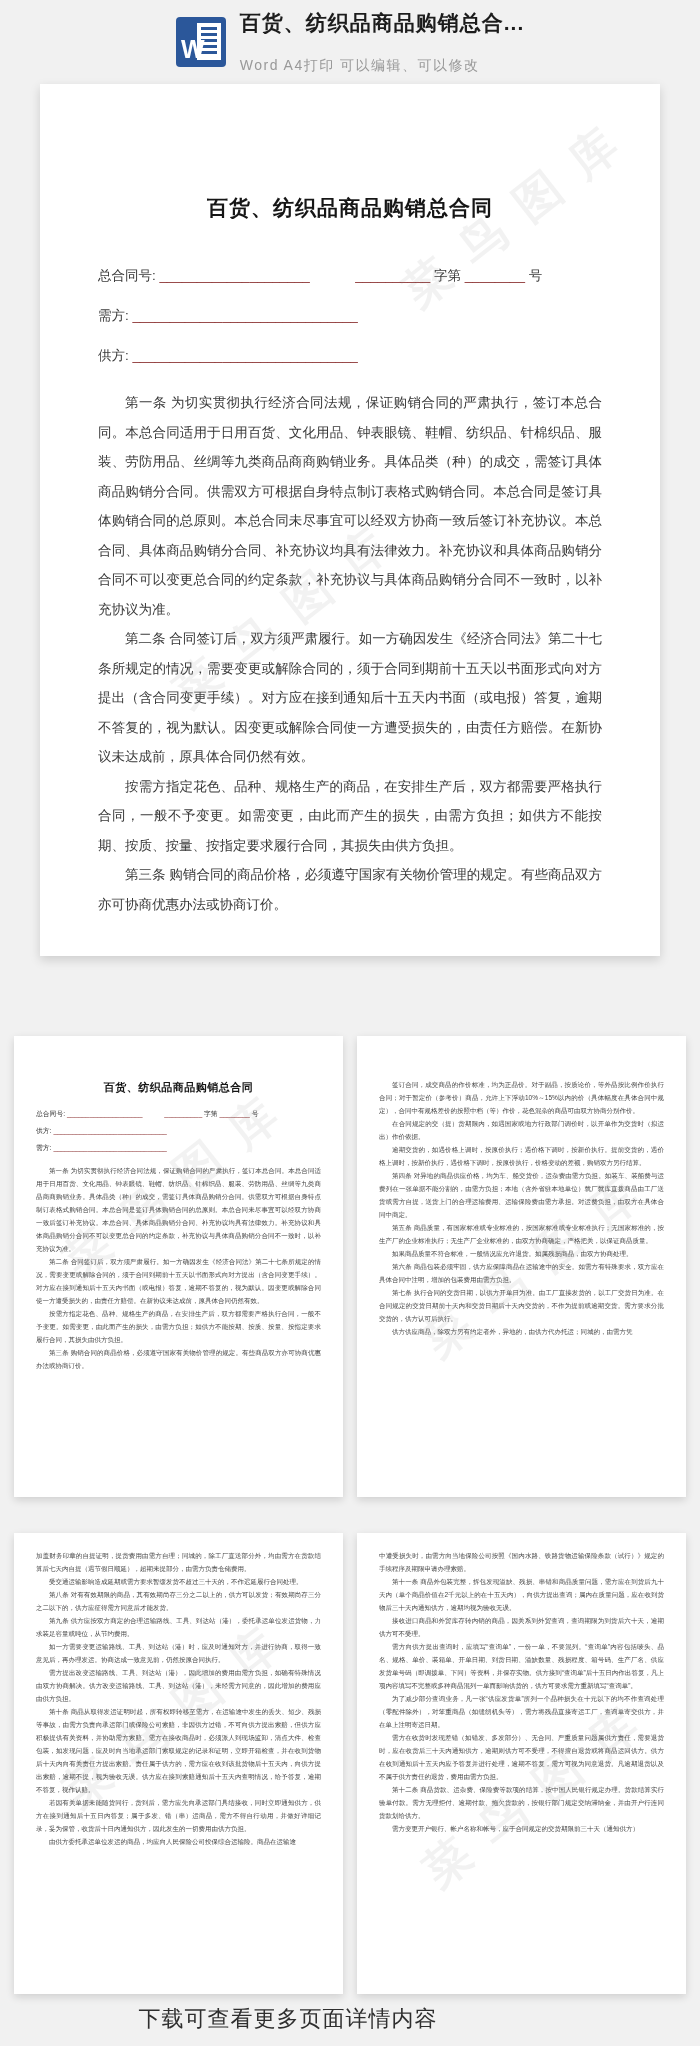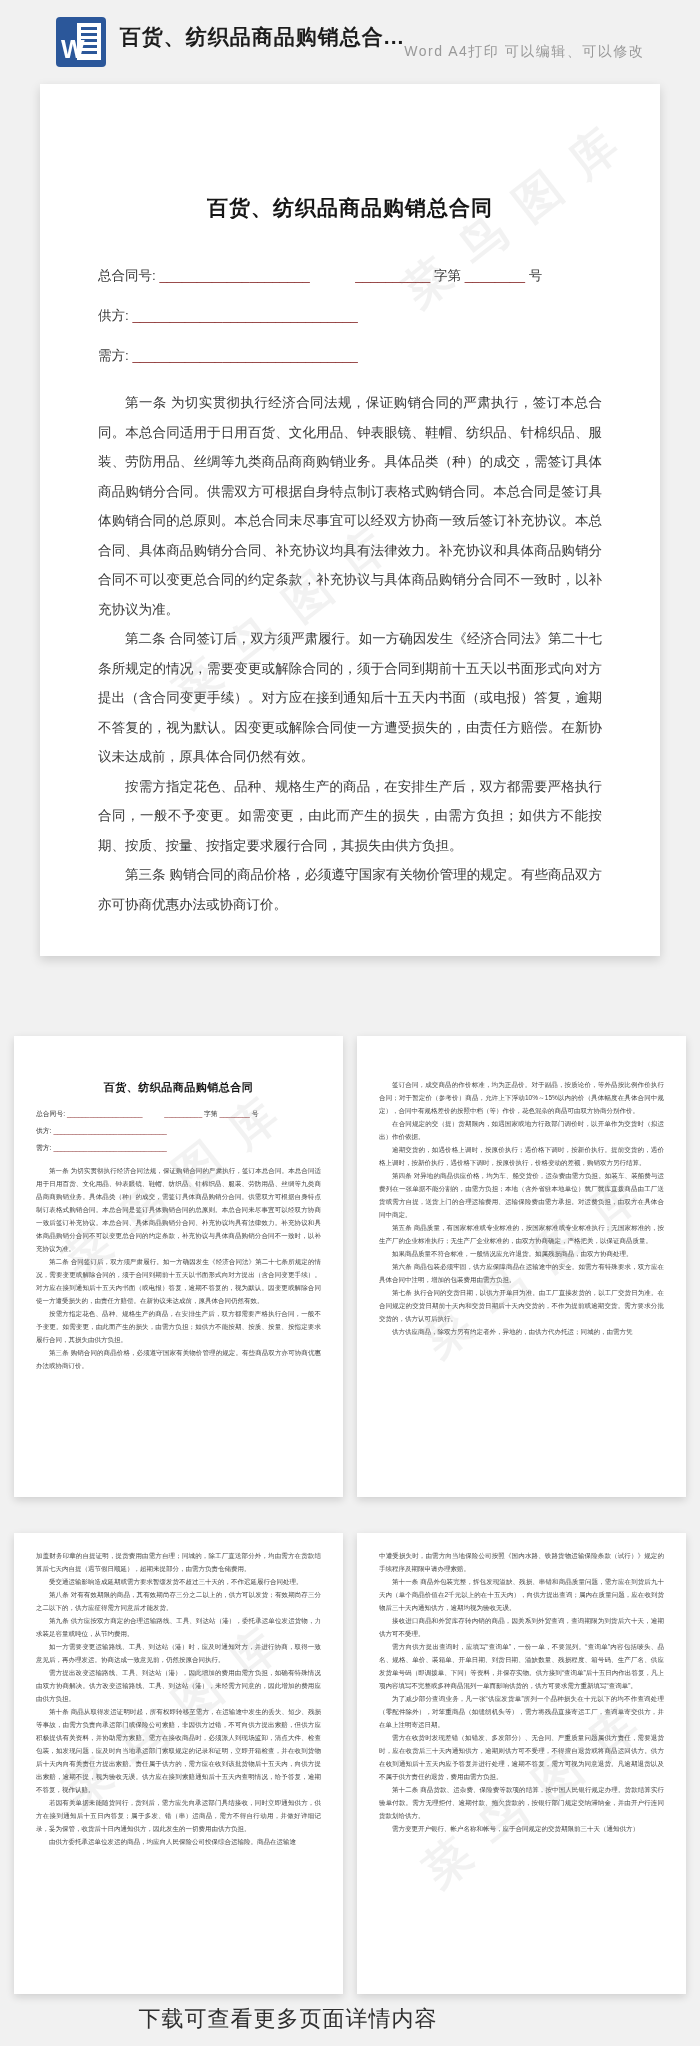--- a/index.html
+++ b/index.html
@@ -5,21 +5,21 @@
   html,body{margin:0;padding:0;}
   body{
     width:700px;height:2046px;position:relative;overflow:hidden;
     background:#f1f1f1;
     font-family:"Liberation Sans","DejaVu Sans",sans-serif;
   }
   
   .header{position:absolute;top:0;left:0;width:700px;height:84px;
     display:flex;align-items:center;justify-content:center;gap:14px;}
   .word-icon{flex:0 0 auto;display:block;}
-  .header-text{display:flex;}
+  .header-text{display:flex;flex-direction:column;}
   .header-title{font-size:21px;font-weight:bold;color:#1c1c1c;letter-spacing:1px;}
   .header-subtitle{font-size:14px;color:#999;margin-top:20px;letter-spacing:1.5px;}
   
   .doc-page{position:absolute;top:84px;left:40px;width:620px;height:872px;
     background:#fff;box-shadow:0 4px 10px rgba(0,0,0,.15);overflow:hidden;}
   .doc-inner{padding:0 58px;}
   .doc-title{text-align:center;font-size:21px;font-weight:bold;color:#161616;
     padding-top:110px;letter-spacing:1px;}
   .fields{margin-top:34px;}
   .field-line{font-size:13.5px;color:#3a3a3a;line-height:40px;white-space:nowrap;}
@@ -85,25 +85,25 @@
       <div class="field-line">
         <span>总合同号:</span>
         <span class="blank">____________________</span>
         <span class="spacer"></span>
         <span class="blank">__________</span>
         <span>字第</span>
         <span class="blank">________</span>
         <span>号</span>
       </div>
       <div class="field-line">
-        <span>供方:</span>
+        <span>需方:</span>
         <span class="blank">______________________________</span>
       </div>
       <div class="field-line">
-        <span>需方:</span>
+        <span>供方:</span>
         <span class="blank">______________________________</span>
       </div>
     </div>
     <div class="doc-body">
         <p class="doc-par">第一条 为切实贯彻执行经济合同法规，保证购销合同的严肃执行，签订本总合同。本总合同适用于日用百货、文化用品、钟表眼镜、鞋帽、纺织品、针棉织品、服装、劳防用品、丝绸等九类商品商商购销业务。具体品类（种）的成交，需签订具体商品购销分合同。供需双方可根据自身特点制订表格式购销合同。本总合同是签订具体购销合同的总原则。本总合同未尽事宜可以经双方协商一致后签订补充协议。本总合同、具体商品购销分合同、补充协议均具有法律效力。补充协议和具体商品购销分合同不可以变更总合同的约定条款，补充协议与具体商品购销分合同不一致时，以补充协议为准。</p>
         <p class="doc-par">第二条 合同签订后，双方须严肃履行。如一方确因发生《经济合同法》第二十七条所规定的情况，需要变更或解除合同的，须于合同到期前十五天以书面形式向对方提出（含合同变更手续）。对方应在接到通知后十五天内书面（或电报）答复，逾期不答复的，视为默认。因变更或解除合同使一方遭受损失的，由责任方赔偿。在新协议未达成前，原具体合同仍然有效。</p>
         <p class="doc-par">按需方指定花色、品种、规格生产的商品，在安排生产后，双方都需要严格执行合同，一般不予变更。如需变更，由此而产生的损失，由需方负担；如供方不能按期、按质、按量、按指定要求履行合同，其损失由供方负担。</p>
         <p class="doc-par">第三条 购销合同的商品价格，必须遵守国家有关物价管理的规定。有些商品双方亦可协商优惠办法或协商订价。</p>
       </div>
   </div>

